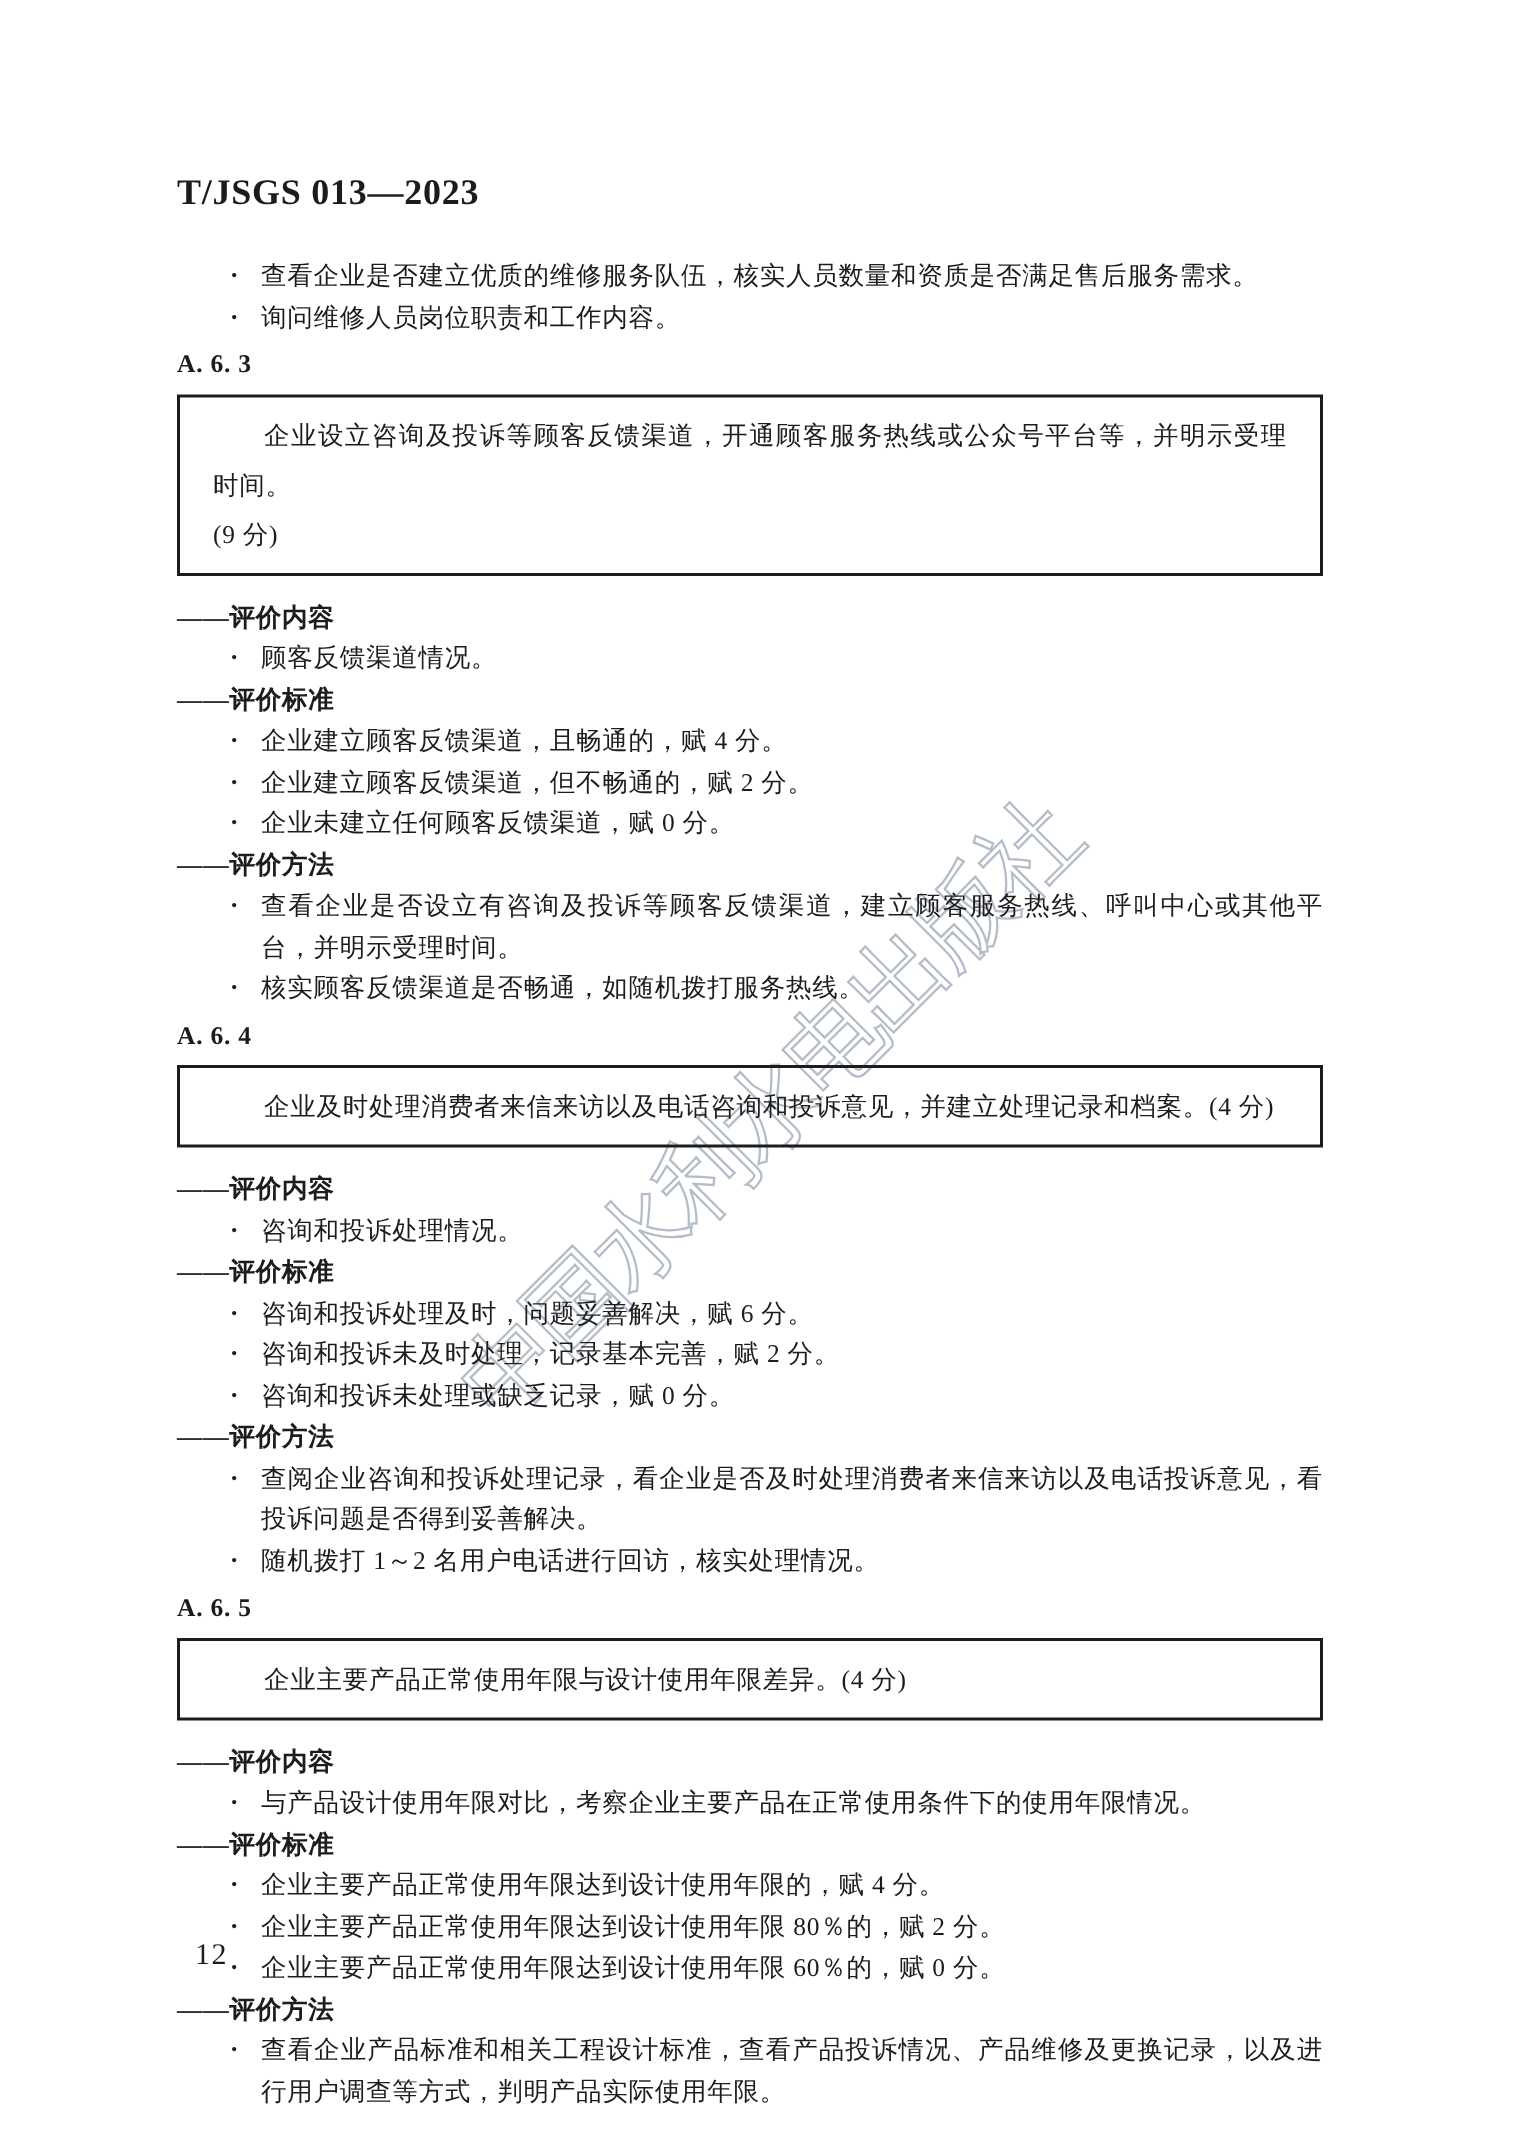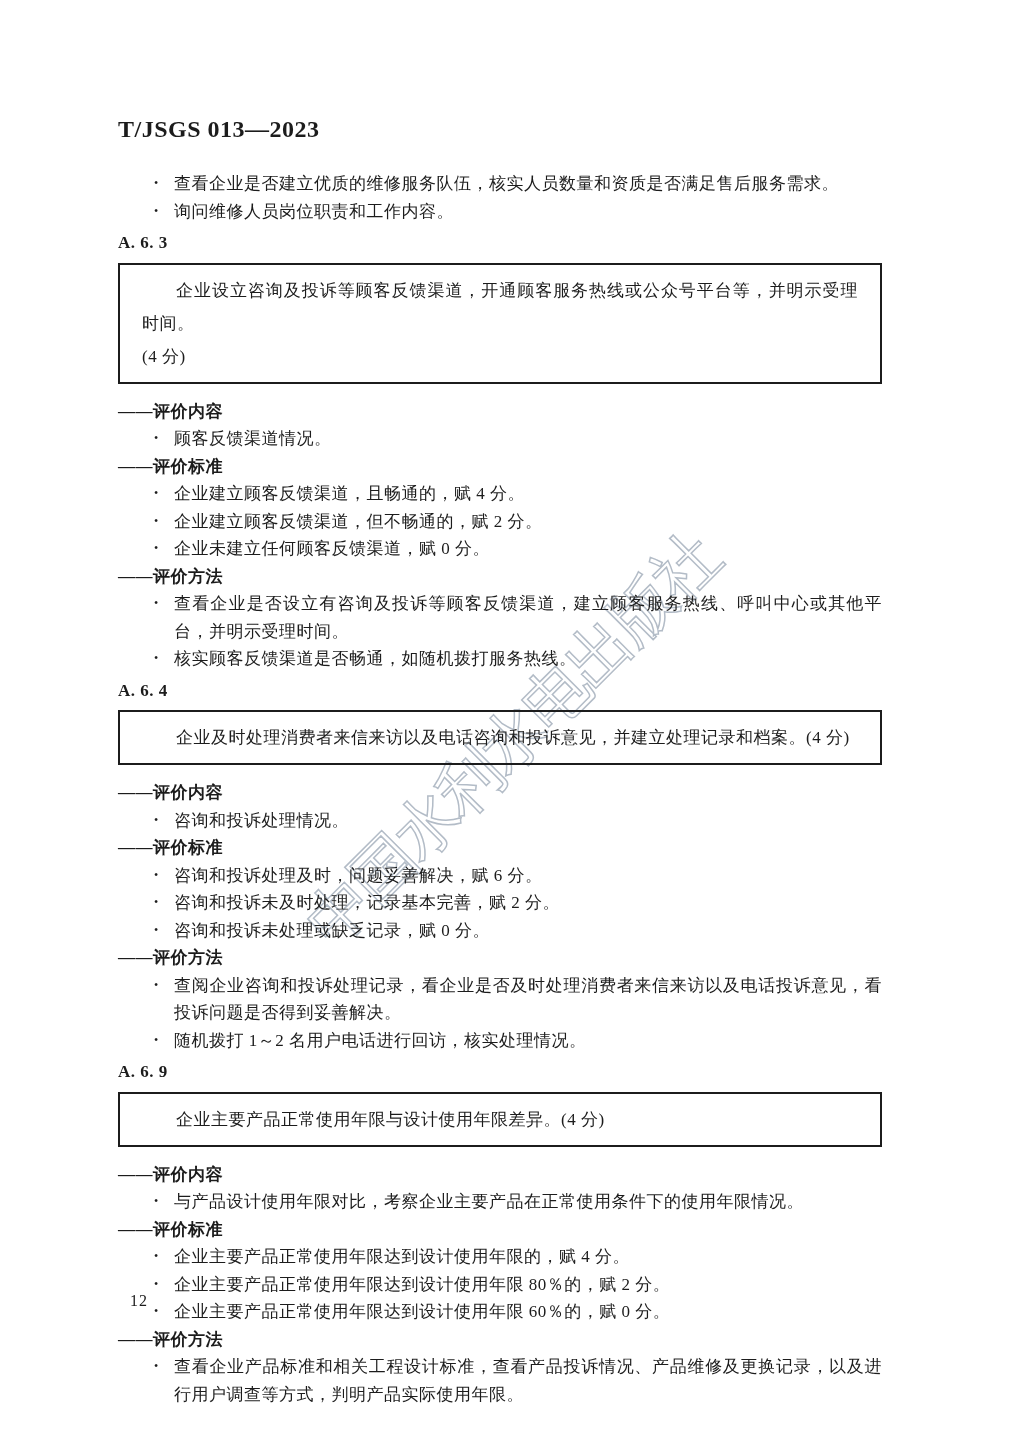--- a/index.html
+++ b/index.html
@@ -34,21 +34,21 @@
     margin:6px 0 14px 0;
     line-height:33px;
   }
   .box-line-indent{text-indent:2em;text-align:justify;}
   .dash-label{line-height:27.5px;font-weight:bold;}
   .bullet-item{display:flex;margin-left:36px;line-height:27.5px;}
   .bullet-marker{flex:none;width:20px;font-size:12px;line-height:27.5px;}
   .bullet-text{flex:1;text-align:justify;}
   .page-number{
     position:absolute;left:130px;top:1292px;z-index:1;
-    font-size:16px;letter-spacing:1px;
+    font-size:20px;letter-spacing:1px;
   }
   .section-block{margin-bottom:2px;}
 </style>
 </head>
 <body>
 
 <div class="page">
 
   <div class="watermark">中国水利水电出版社</div>
 
@@ -64,21 +64,21 @@
       <div class="bullet-item">
         <span class="bullet-marker">•</span>
         <span class="bullet-text">询问维修人员岗位职责和工作内容。</span>
       </div>
     </div>
 
     <div class="section-block">
       <div class="sub-heading">A. 6. 3</div>
       <div class="rule-box">
         <div class="box-line-indent">企业设立咨询及投诉等顾客反馈渠道，开通顾客服务热线或公众号平台等，并明示受理时间。</div>
-        <div>(4 分)</div>
+        <div>(9 分)</div>
       </div>
       <div class="dash-label"><span>——</span><span>评价内容</span></div>
       <div class="bullet-item">
         <span class="bullet-marker">•</span>
         <span class="bullet-text">顾客反馈渠道情况。</span>
       </div>
       <div class="dash-label"><span>——</span><span>评价标准</span></div>
       <div class="bullet-item">
         <span class="bullet-marker">•</span>
         <span class="bullet-text">企业建立顾客反馈渠道，且畅通的，赋 4 分。</span>
@@ -130,21 +130,21 @@
         <span class="bullet-marker">•</span>
         <span class="bullet-text">查阅企业咨询和投诉处理记录，看企业是否及时处理消费者来信来访以及电话投诉意见，看投诉问题是否得到妥善解决。</span>
       </div>
       <div class="bullet-item">
         <span class="bullet-marker">•</span>
         <span class="bullet-text">随机拨打 1～2 名用户电话进行回访，核实处理情况。</span>
       </div>
     </div>
 
     <div class="section-block">
-      <div class="sub-heading">A. 6. 9</div>
+      <div class="sub-heading">A. 6. 5</div>
       <div class="rule-box">
         <div class="box-line-indent">企业主要产品正常使用年限与设计使用年限差异。(4 分)</div>
       </div>
       <div class="dash-label"><span>——</span><span>评价内容</span></div>
       <div class="bullet-item">
         <span class="bullet-marker">•</span>
         <span class="bullet-text">与产品设计使用年限对比，考察企业主要产品在正常使用条件下的使用年限情况。</span>
       </div>
       <div class="dash-label"><span>——</span><span>评价标准</span></div>
       <div class="bullet-item">

